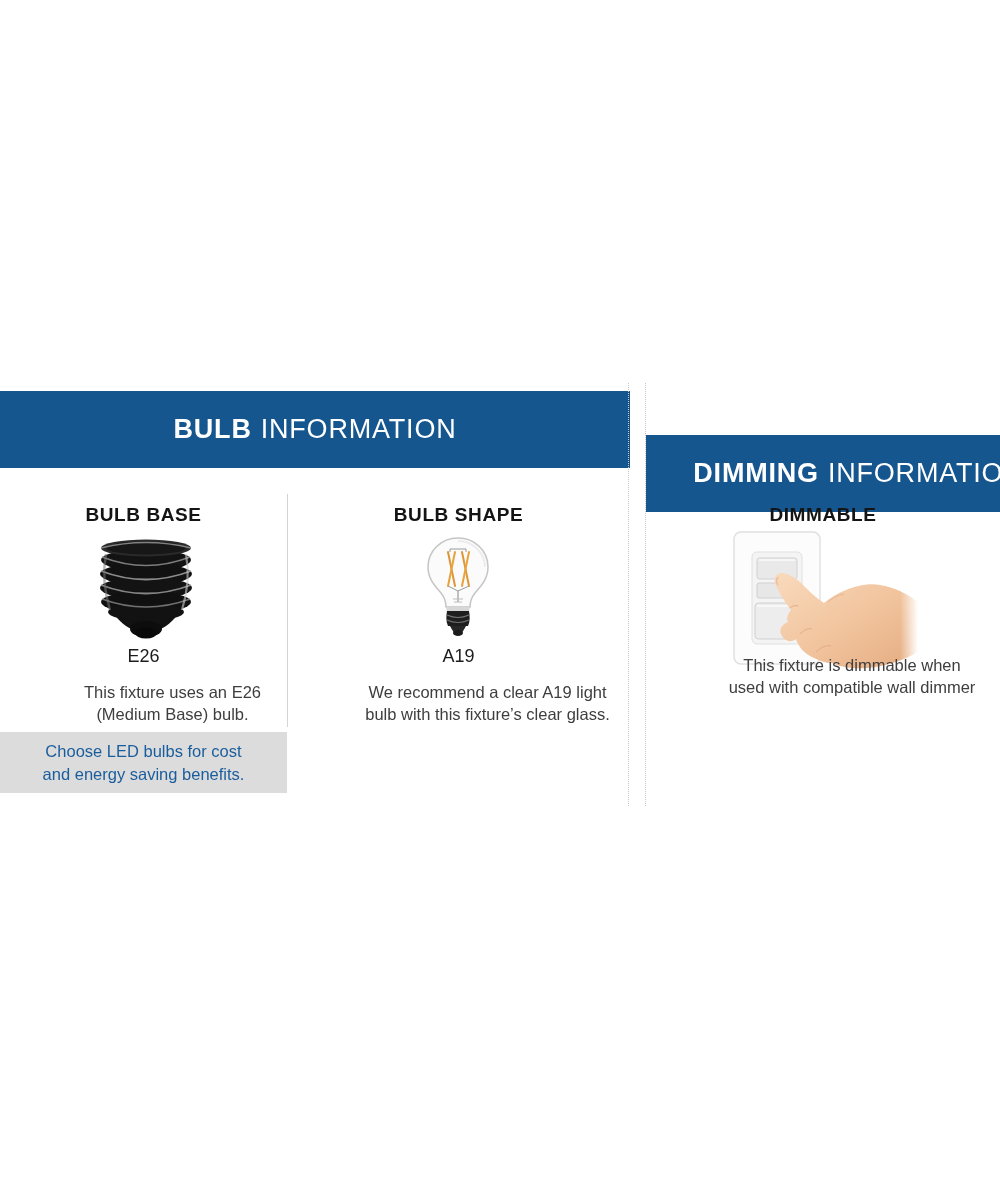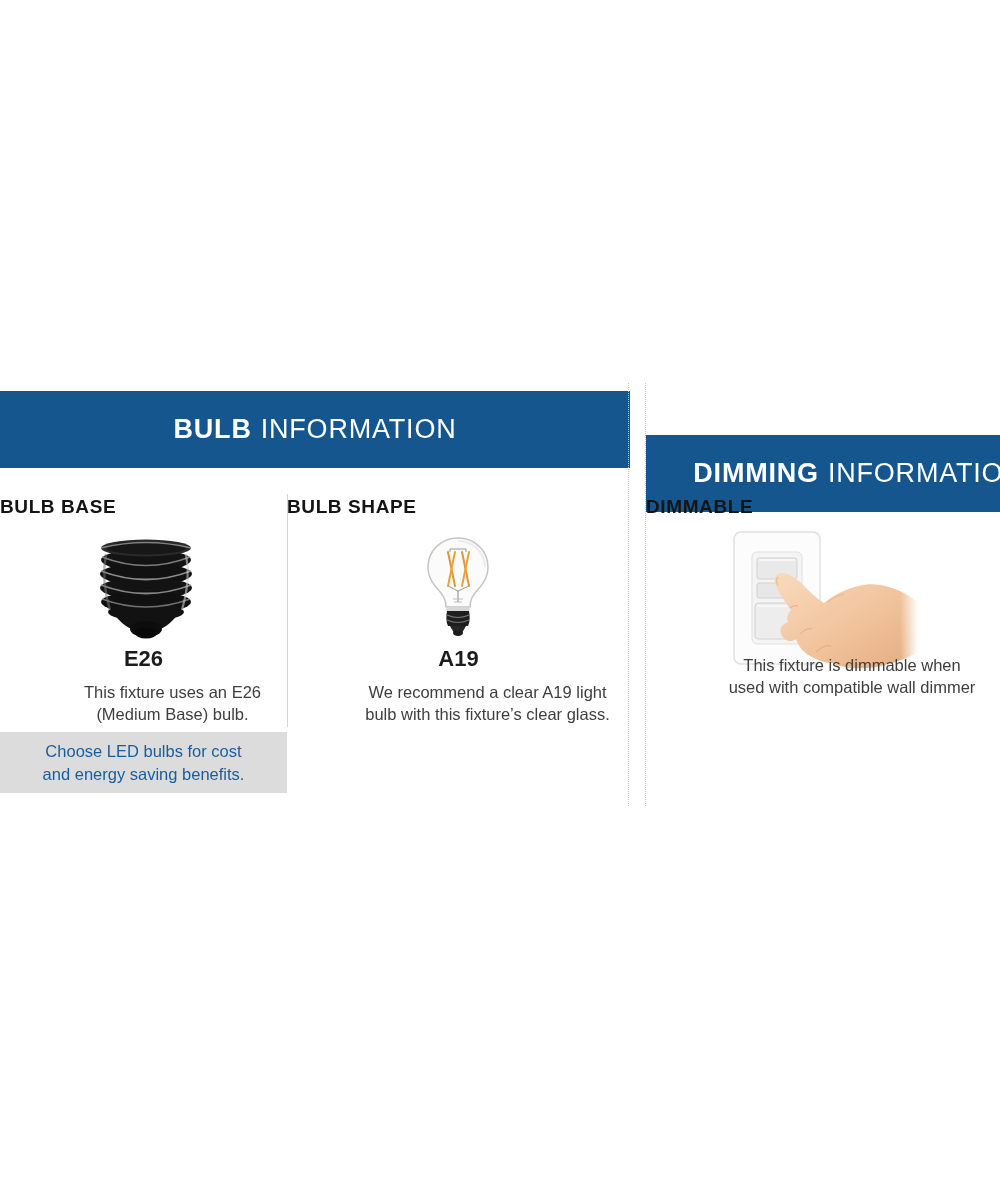--- a/index.html
+++ b/index.html
@@ -20,25 +20,25 @@
   .bar-title .rest{font-weight:400;margin-left:9px;}
 
   
   .dotted-sep{position:absolute;top:383px;height:423px;width:0;border-left:1px dotted #c7c7c7;}
   .sep-a{left:628px;}
   .sep-b{left:645px;}
   .col-divider{position:absolute;left:287px;top:494px;width:1px;height:233px;background:#d4d4d4;}
 
   
   .col-heading{
-    position:absolute;text-align:left;font-size:19px;font-weight:700;
-    color:#141414;letter-spacing:0.6px;
+    position:absolute;text-align:center;font-size:19px;font-weight:700;
+    color:#141414;letter-spacing:0.6px;margin-top:8px;
   }
   .item-label{
-    position:absolute;text-align:center;font-size:22px;font-weight:700;color:#1c1c1c;
+    position:absolute;text-align:center;font-size:18px;font-weight:400;color:#1c1c1c;
   }
   .desc{
     position:absolute;text-align:center;font-size:16.5px;line-height:22px;color:#3e3e3e;margin-left:29px;
   }
   .note-box{
     position:absolute;left:0;top:732px;width:287px;height:61px;background:#dcdcdc;
     display:flex;flex-direction:column;align-items:center;justify-content:center;
   }
   .note-line{
     text-align:center;font-size:16.5px;line-height:23px;font-weight:400;color:#1a5d9c;

